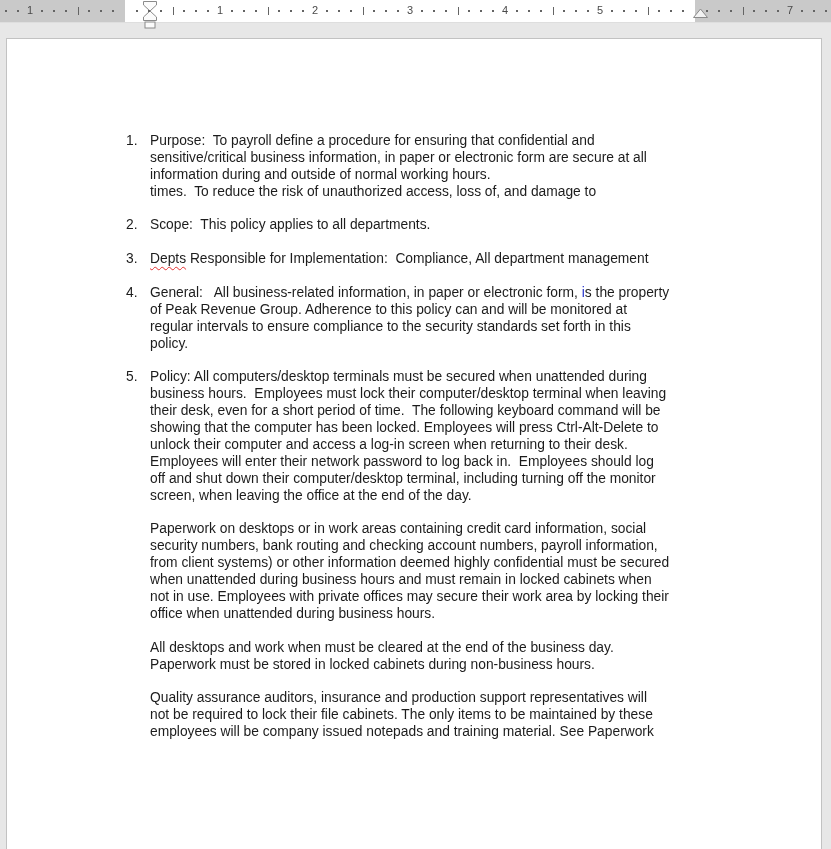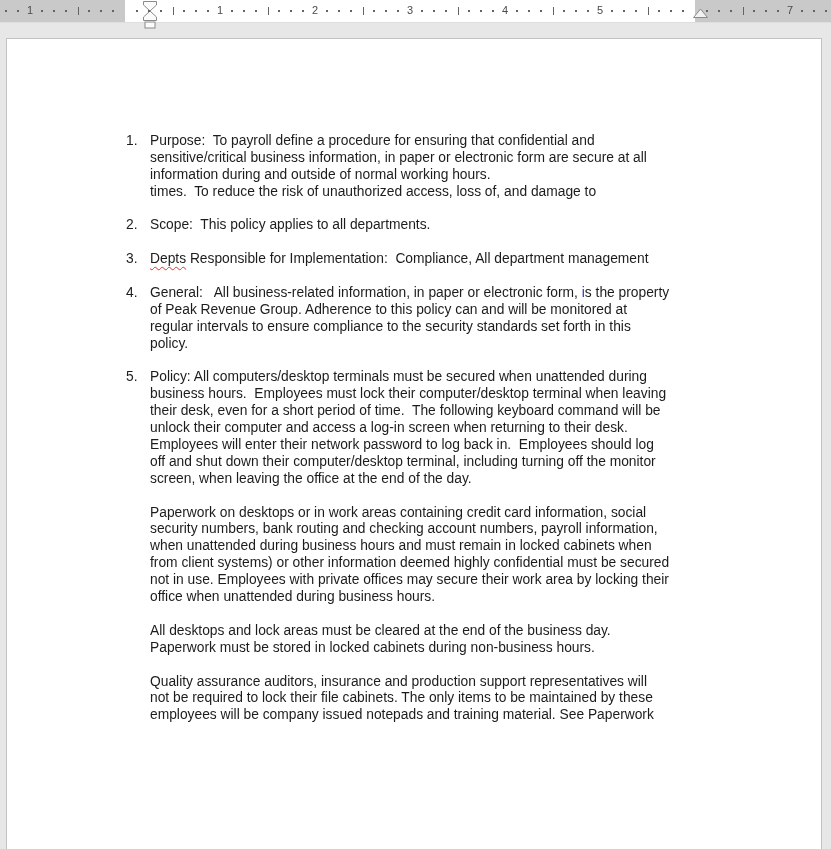--- a/index.html
+++ b/index.html
@@ -158,37 +158,38 @@
       <div class="line">of Peak Revenue Group. Adherence to this policy can and will be monitored at</div>
       <div class="line">regular intervals to ensure compliance to the security standards set forth in this</div>
       <div class="line">policy.</div>
     </div>
 
     <div class="block">
       <span class="num">5.</span>
       <div class="line">Policy: All computers/desktop terminals must be secured when unattended during</div>
       <div class="line">business hours.  Employees must lock their computer/desktop terminal when leaving</div>
       <div class="line">their desk, even for a short period of time.  The following keyboard command will be</div>
+      <div class="line">showing that the computer has been locked. Employees will press Ctrl-Alt-Delete to</div>
       <div class="line">unlock their computer and access a log-in screen when returning to their desk.</div>
       <div class="line">Employees will enter their network password to log back in.  Employees should log</div>
       <div class="line">off and shut down their computer/desktop terminal, including turning off the monitor</div>
       <div class="line">screen, when leaving the office at the end of the day.</div>
     </div>
 
     <div class="block">
       <div class="line">Paperwork on desktops or in work areas containing credit card information, social</div>
       <div class="line">security numbers, bank routing and checking account numbers, payroll information,</div>
+      <div class="line">from client systems) or other information deemed highly confidential must be secured</div>
       <div class="line">when unattended during business hours and must remain in locked cabinets when</div>
-      <div class="line">from client systems) or other information deemed highly confidential must be secured</div>
       <div class="line">not in use. Employees with private offices may secure their work area by locking their</div>
       <div class="line">office when unattended during business hours.</div>
     </div>
 
     <div class="block">
-      <div class="line">All desktops and lock areas must be cleared at the end of the business day.</div>
+      <div class="line">All desktops and work when must be cleared at the end of the business day.</div>
       <div class="line">Paperwork must be stored in locked cabinets during non-business hours.</div>
     </div>
 
     <div class="block">
       <div class="line">Quality assurance auditors, insurance and production support representatives will</div>
       <div class="line">not be required to lock their file cabinets. The only items to be maintained by these</div>
       <div class="line">employees will be company issued notepads and training material. See Paperwork</div>
     </div>
 
   </div>

